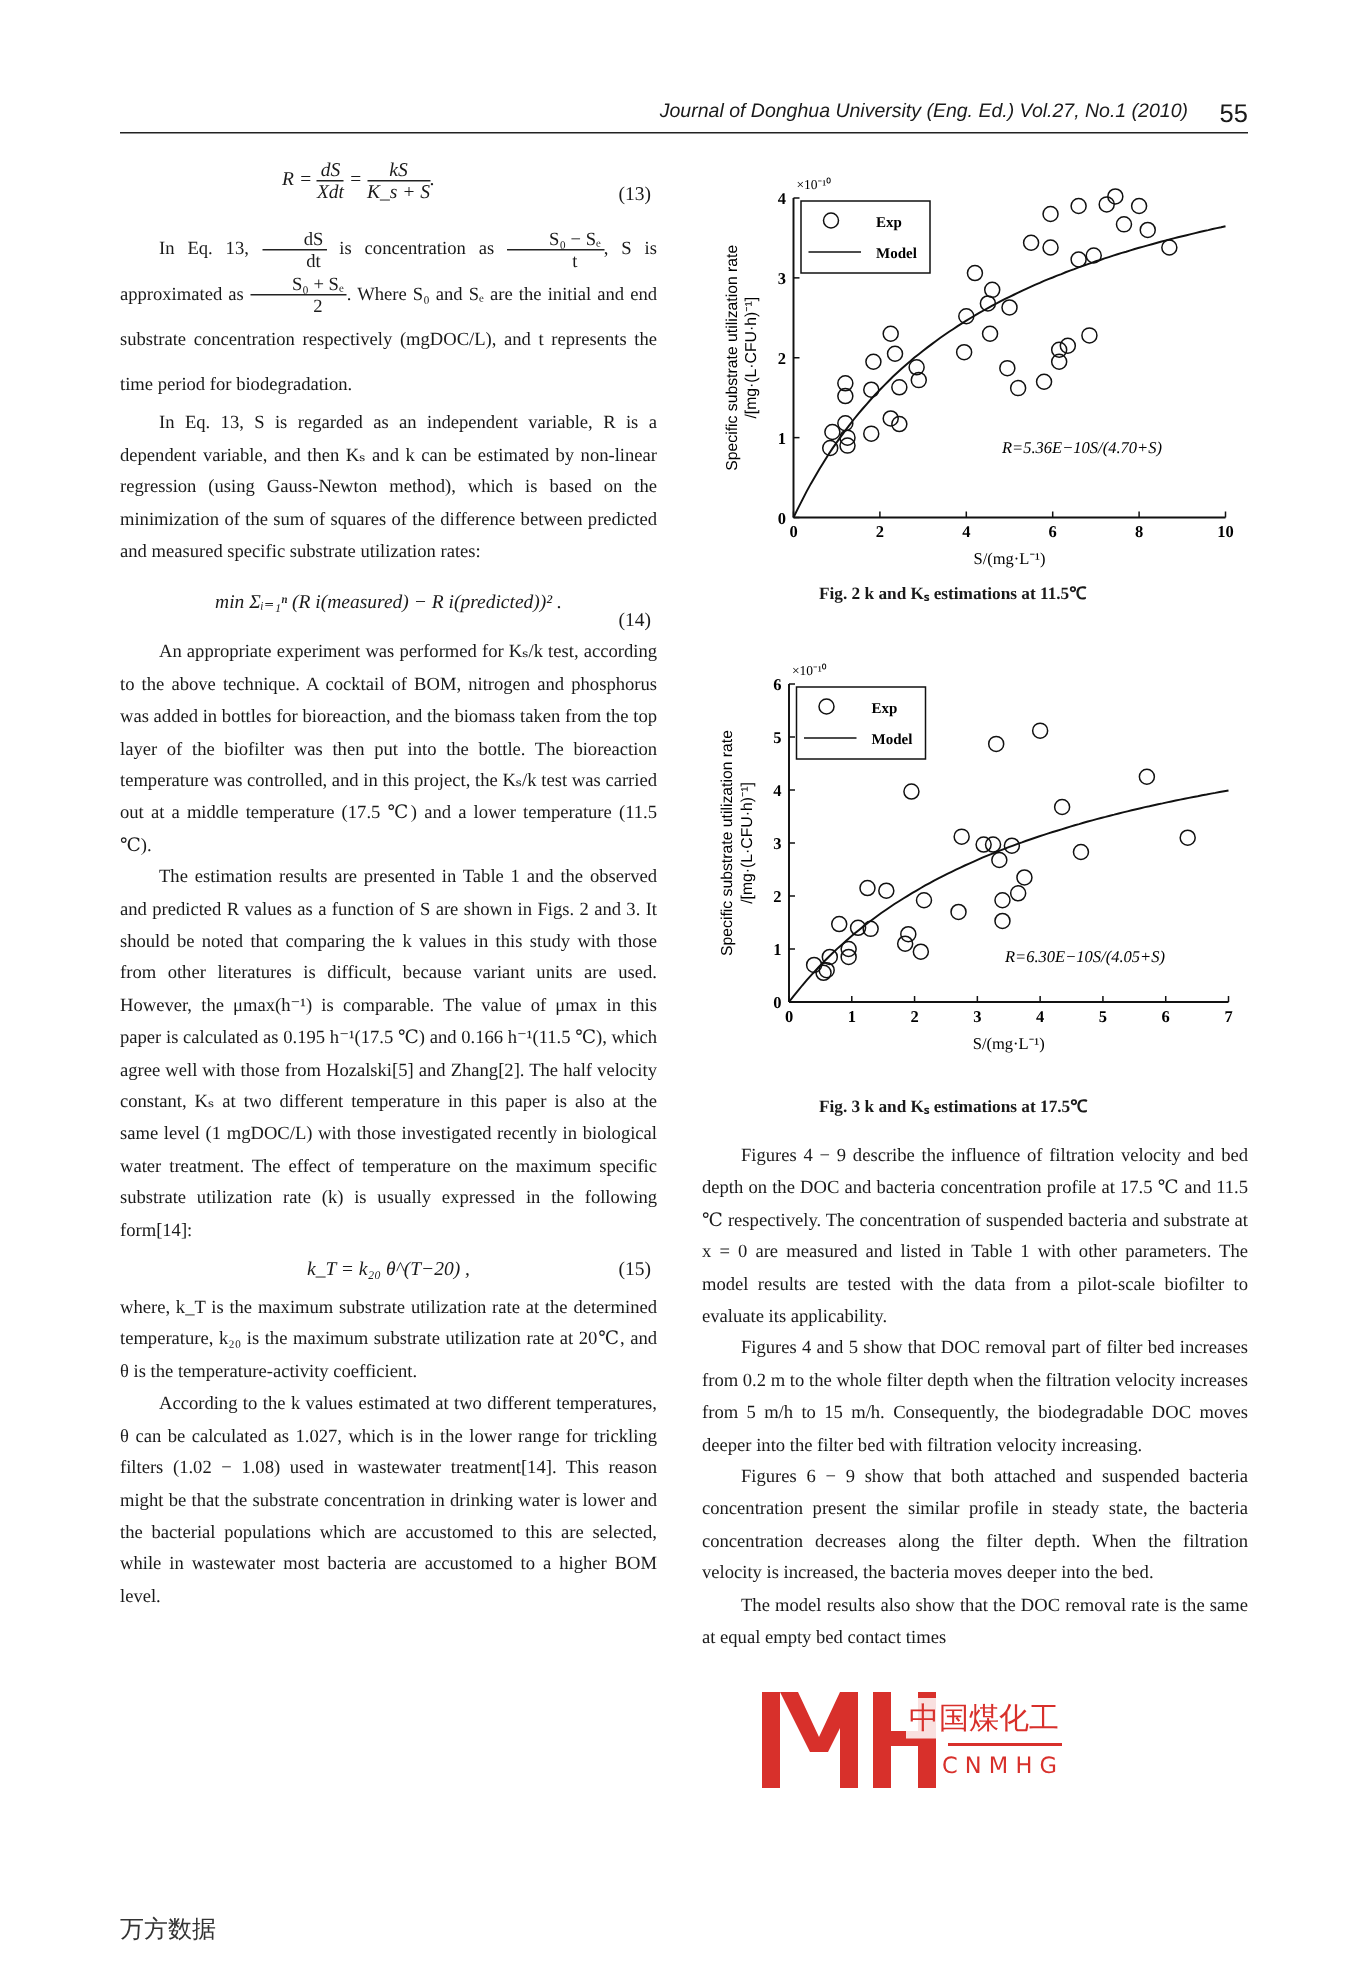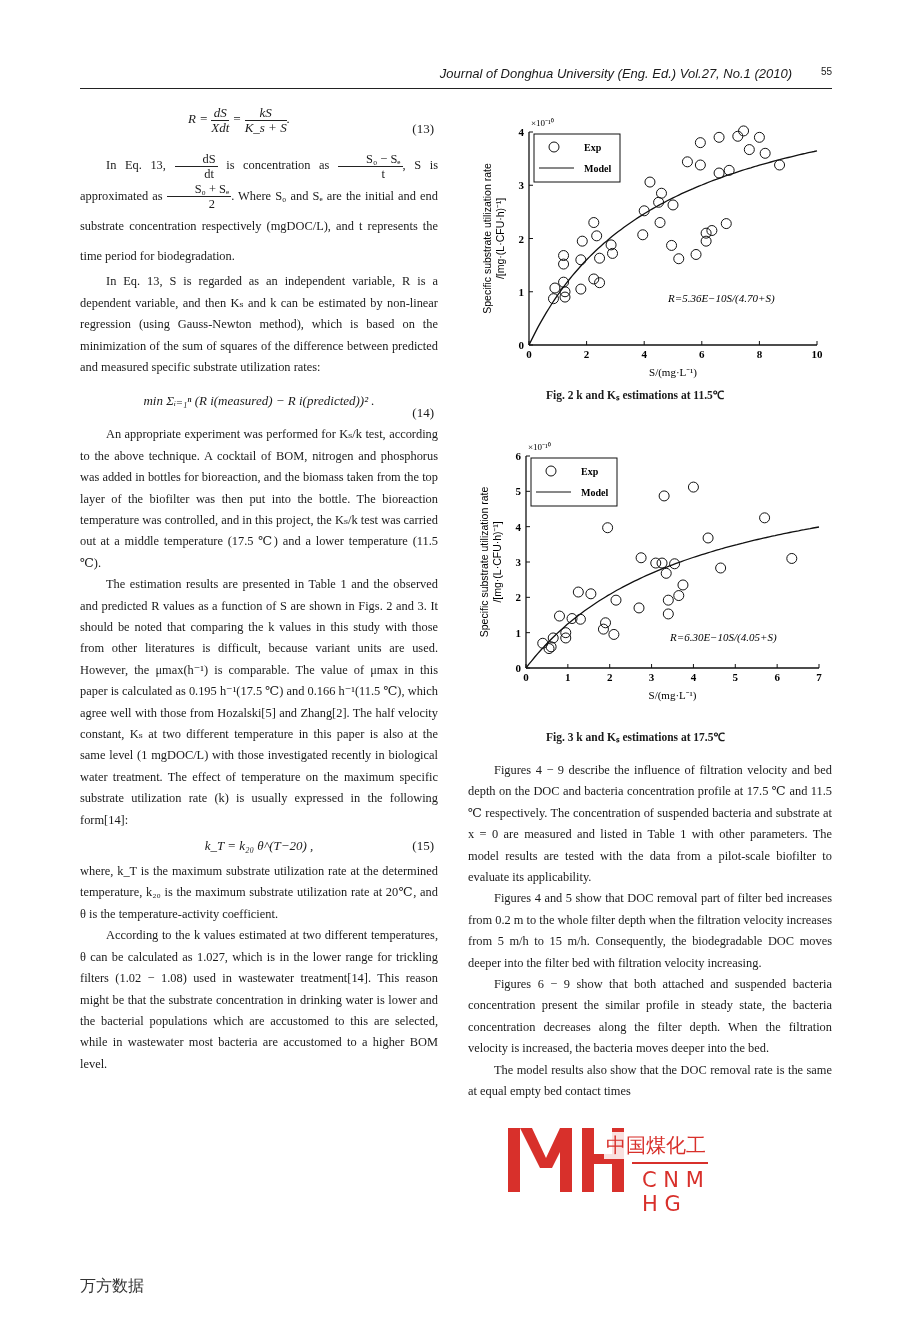--- a/index.html
+++ b/index.html
@@ -1,20 +1,20 @@
 <!DOCTYPE html>
 <html><head>
 <meta charset="utf-8">
 <style>
   html,body{margin:0;padding:0;background:#fff;}
   body{width:904px;height:1320px;position:relative;overflow:hidden;color:#1a1a1a;
        font-family:"Liberation Serif","DejaVu Serif",serif;}
   .hdr{position:absolute;left:80px;top:64px;width:752px;height:24px;border-bottom:1.5px solid #222;}
   .hdr .jt{position:absolute;right:40px;top:2px;font-family:"Liberation Sans","DejaVu Sans",sans-serif;font-style:italic;font-size:13px;text-align:right;}
-  .hdr .pg{position:absolute;right:0;top:2px;font-family:"Liberation Sans","DejaVu Sans",sans-serif;font-size:10px;}
+  .hdr .pg{position:absolute;right:0;top:2px;font-family:"Liberation Sans","DejaVu Sans",sans-serif;font-size:17px;}
   .col{position:absolute;font-size:12.4px;line-height:21.4px;text-align:justify;}
   .left{left:80px;top:106px;width:358px;}
   .right{left:468px;top:760px;width:364px;}
   p{margin:0;}
   .ind{text-indent:26px;}
   .eq{position:relative;height:44px;text-align:center;font-style:italic;font-size:13px;}
   .eq .num{position:absolute;right:4px;top:12px;font-style:normal;}
   .frac{display:inline-block;vertical-align:middle;text-align:center;}
   .frac .n{display:block;border-bottom:1px solid #222;padding:0 2px;line-height:14px;}
   .frac .d{display:block;line-height:14px;}
@@ -238,16 +238,16 @@
       <rect x="0" y="0" width="12" height="64"></rect>
       <polygon points="12,0 24,0 38,30 52,0 64,0 44,40 32,40"></polygon>
       <rect x="52" y="0" width="12" height="64"></rect>
       <rect x="74" y="0" width="12" height="64"></rect>
       <rect x="86" y="26" width="18" height="10"></rect>
       <rect x="104" y="0" width="12" height="64"></rect>
       <rect x="124" y="34" width="100" height="2"></rect>
     </g>
   </svg>
   <span style="position:absolute;left:96px;top:4px;font-family:'DejaVu Sans',sans-serif;font-size:20px;color:#d8302b;background:rgba(255,255,255,0.85);padding:0 2px;">中国煤化工</span>
-  <span style="position:absolute;left:120px;top:40px;font-family:'DejaVu Sans',sans-serif;font-size:21px;color:#d8302b;background:rgba(255,255,255,0.85);margin-left:14px;">C N M H G</span>
+  <span style="position:absolute;left:120px;top:40px;font-family:'DejaVu Sans',sans-serif;font-size:15px;color:#d8302b;background:rgba(255,255,255,0.85);">C N M H G</span>
 </div>
 
 <div class="wm">万方数据</div>
 
 </body></html>

